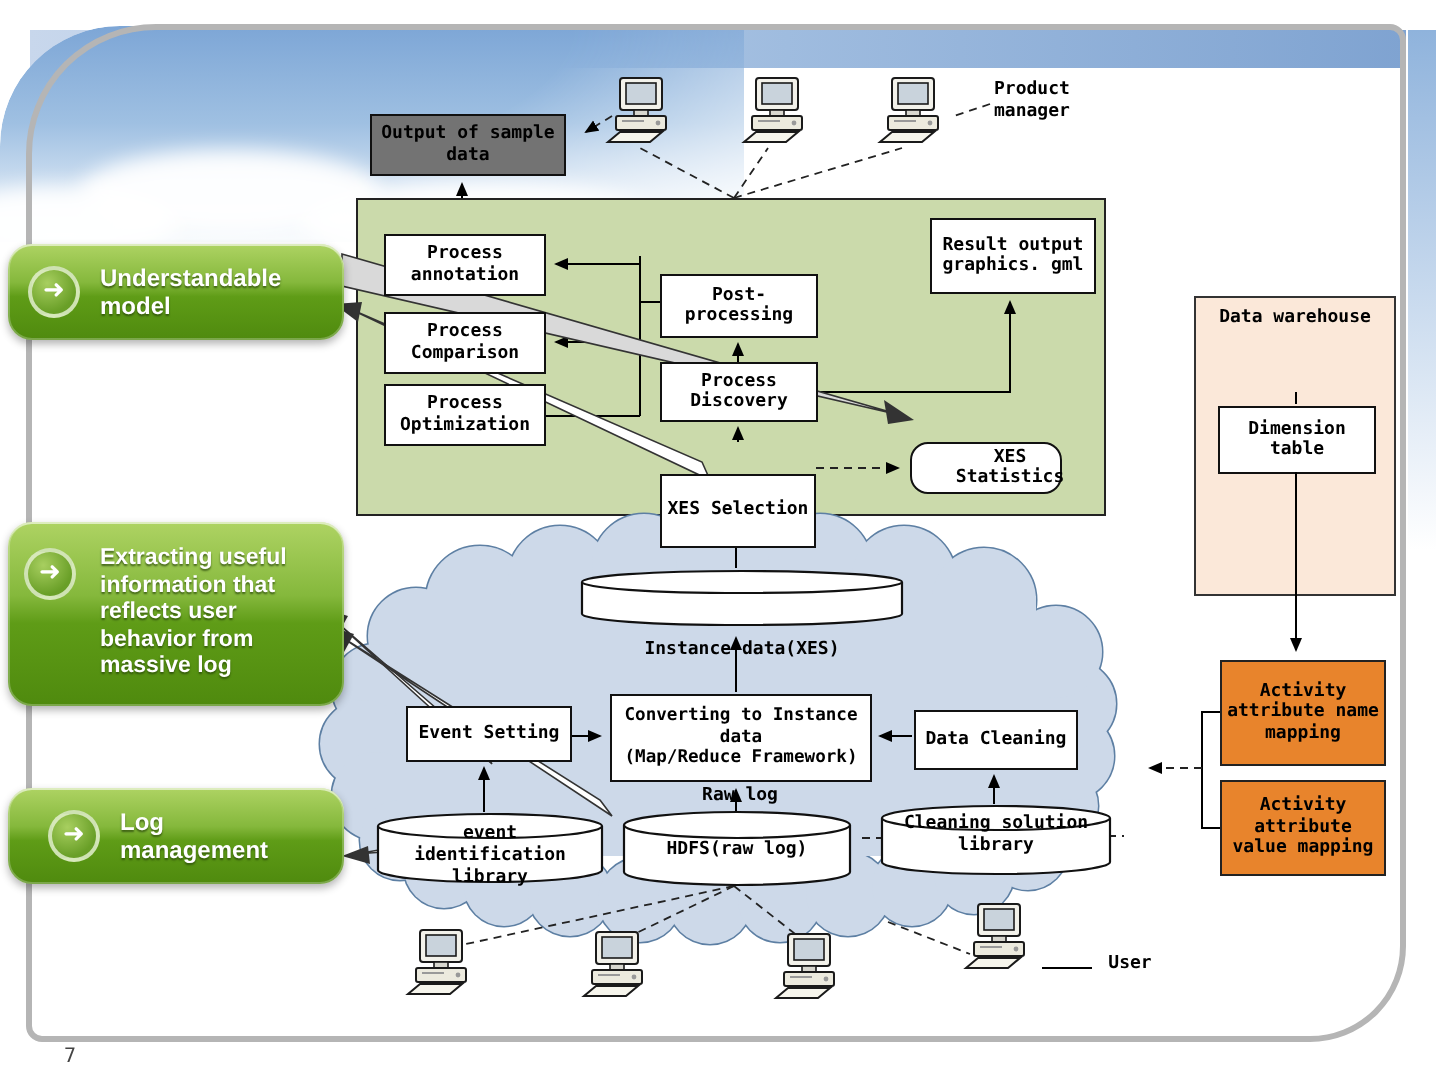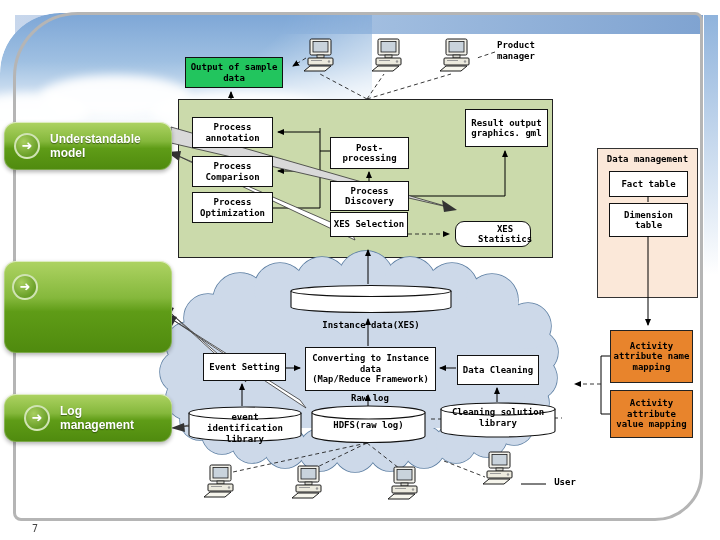--- a/index.html
+++ b/index.html
@@ -57,22 +57,21 @@
     <div class="puff" style="left:40px;top:62px;width:150px;height:42px;"></div>
     <div class="puff" style="left:150px;top:78px;width:180px;height:40px;"></div>
     <div class="puff" style="left:-30px;top:80px;width:120px;height:36px;"></div>
   </div>
   <div id="right-strip"></div>
   <div id="slide-border"></div>
 
   <div id="analysis-panel"></div>
 
   <div id="warehouse-panel">
-    <div class="dlabel" style="left:0;top:5px;width:99px;">Data management</div>
-    <div class="dbox" style="left:11px;top:22px;width:79px;height:26px;">Fact table</div>
+    <div class="dlabel" style="left:0;top:5px;width:99px;">Data warehouse</div>
     <div class="dbox" style="left:11px;top:54px;width:79px;height:34px;">Dimension
 table</div>
   </div>
 
   <svg width="720" height="540">
     <defs>
       <marker id="ah" markerWidth="8" markerHeight="7" refX="6" refY="3" orient="auto" markerUnits="userSpaceOnUse">
         <path d="M0 0 L7 3 L0 6 Z" fill="#000"></path>
       </marker>
       <g id="pc">
@@ -218,36 +217,36 @@
       <use href="#pc" x="303" y="39"></use>
       <use href="#pc" x="371" y="39"></use>
       <use href="#pc" x="439" y="39"></use>
       <use href="#pc" x="203" y="465"></use>
       <use href="#pc" x="291" y="466"></use>
       <use href="#pc" x="387" y="467"></use>
       <use href="#pc" x="482" y="452"></use>
     </g>
   </svg>
 
-  <div class="dbox" style="left:185px;top:57px;width:98px;height:31px;background:#22c55e;border-width:1.5px;">Output of sample
+  <div class="dbox" style="left:185px;top:57px;width:98px;height:31px;background:#737373;border-width:1.5px;">Output of sample
 data</div>
   <div class="dlabel" style="left:497px;top:40px;width:55px;text-align:left;">Product
 manager</div>
 
   <div class="dbox" style="left:192px;top:117px;width:81px;height:31px;">Process
 annotation</div>
   <div class="dbox" style="left:192px;top:156px;width:81px;height:31px;">Process
 Comparison</div>
   <div class="dbox" style="left:192px;top:192px;width:81px;height:31px;">Process
 Optimization</div>
   <div class="dbox" style="left:330px;top:137px;width:79px;height:32px;">Post-
 processing</div>
   <div class="dbox" style="left:330px;top:181px;width:79px;height:30px;">Process
 Discovery</div>
-  <div class="dbox" style="left:330px;top:212px;width:78px;height:25px;">XES Selection</div>
+  <div class="dbox" style="left:330px;top:237px;width:78px;height:37px;">XES Selection</div>
   <div class="dbox" style="left:455px;top:221px;width:76px;height:26px;border-radius:9px;padding-left:24px;">XES Statistics</div>
   <div class="dbox" style="left:465px;top:109px;width:83px;height:38px;">Result output
 graphics. gml</div>
 
   <div class="dlabel" style="left:321px;top:320px;width:100px;">Instance data(XES)</div>
   <div class="dbox" style="left:203px;top:353px;width:83px;height:28px;text-align:center;">Event Setting</div>
   <div class="dbox" style="left:305px;top:347px;width:131px;height:44px;font-size:8.8px;">Converting to Instance
 data
 (Map/Reduce Framework)</div>
   <div class="dbox" style="left:457px;top:355px;width:82px;height:30px;">Data Cleaning</div>
@@ -266,20 +265,21 @@
 value mapping</div>
 
   <div class="dlabel" style="left:548px;top:477px;width:34px;">User</div>
 
   <div class="callout" style="top:122px;height:48px;">
     <span class="go-icon">➜</span>
     <span class="callout-label">Understandable model</span>
   </div>
   <div class="callout" style="top:261px;height:92px;font-size:11.5px;line-height:13.5px;">
     <span class="go-icon" style="top:13px;left:8px;">➜</span>
+    <span class="callout-label">Extracting useful information that reflects user behavior from massive log</span>
   </div>
   <div class="callout" style="top:394px;height:48px;">
     <span class="go-icon" style="left:20px;">➜</span>
     <span class="callout-label" style="margin-left:56px;">Log management</span>
   </div>
 
   <div id="page-number">7</div>
 </div>
 
 </body></html>

